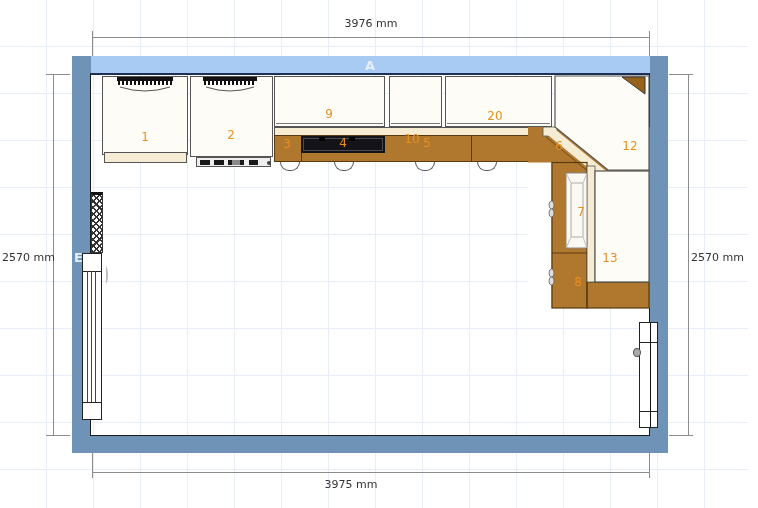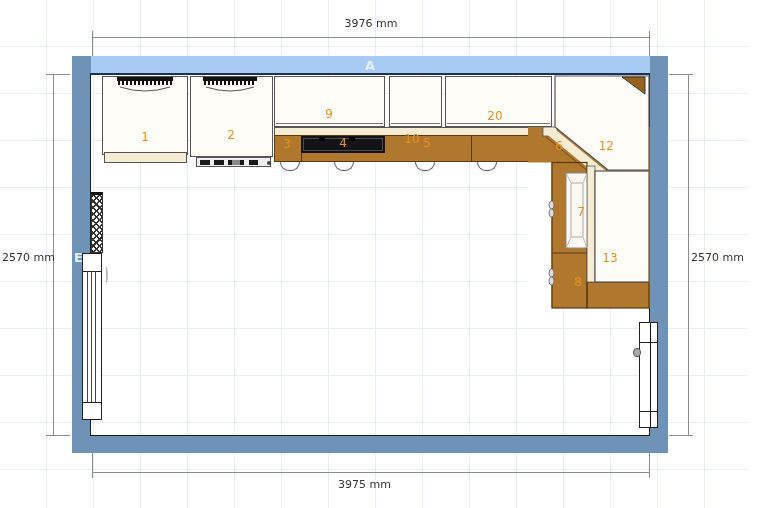--- a/index.html
+++ b/index.html
@@ -35,21 +35,21 @@
 <div id="canvas">
 
   <div class="abs dim-line" style="left:92px;top:37px;width:558px;height:1px;"></div>
   <div class="abs dim-line" style="left:92px;top:31px;width:1px;height:25px;"></div>
   <div class="abs dim-line" style="left:649px;top:31px;width:1px;height:25px;"></div>
   <div class="abs dim-text" style="left:331px;top:17px;width:80px;text-align:center;">3976 mm</div>
 
   <div class="abs dim-line" style="left:92px;top:472px;width:558px;height:1px;"></div>
   <div class="abs dim-line" style="left:92px;top:453px;width:1px;height:25px;"></div>
   <div class="abs dim-line" style="left:649px;top:453px;width:1px;height:25px;"></div>
-  <div class="abs dim-text" style="left:311px;top:478px;width:80px;text-align:right;">3975 mm</div>
+  <div class="abs dim-text" style="left:311px;top:478px;width:80px;text-align:center;">3975 mm</div>
 
   <div class="abs dim-line" style="left:53px;top:75px;width:1px;height:360px;"></div>
   <div class="abs dim-line" style="left:46px;top:74px;width:24px;height:1px;"></div>
   <div class="abs dim-line" style="left:46px;top:435px;width:24px;height:1px;"></div>
   <div class="abs dim-text" style="left:2px;top:251px;">2570 mm</div>
 
   <div class="abs dim-line" style="left:688px;top:75px;width:1px;height:360px;"></div>
   <div class="abs dim-line" style="left:669px;top:74px;width:24px;height:1px;"></div>
   <div class="abs dim-line" style="left:669px;top:435px;width:24px;height:1px;"></div>
   <div class="abs dim-text" style="left:691px;top:251px;">2570 mm</div>
@@ -165,16 +165,16 @@
   <div class="ulabel" style="left:221px;top:128px;width:20px;">2</div>
   <div class="ulabel" style="left:277px;top:137px;width:20px;">3</div>
   <div class="ulabel" style="left:333px;top:136px;width:20px;">4</div>
   <div class="ulabel" style="left:417px;top:136px;width:20px;">5</div>
   <div class="ulabel" style="left:549px;top:139px;width:20px;">6</div>
   <div class="ulabel" style="left:571px;top:205px;width:20px;">7</div>
   <div class="ulabel" style="left:568px;top:275px;width:20px;">8</div>
   <div class="ulabel" style="left:319px;top:107px;width:20px;">9</div>
   <div class="ulabel" style="left:398px;top:108px;width:28px;margin-top:24px;">10</div>
   <div class="ulabel" style="left:481px;top:109px;width:28px;">20</div>
-  <div class="ulabel" style="left:586px;top:139px;width:28px;text-align:right;">12</div>
+  <div class="ulabel" style="left:616px;top:139px;width:28px;">12</div>
   <div class="ulabel" style="left:596px;top:219px;width:28px;margin-top:32px;">13</div>
 
 </div>
 
 </body></html>

